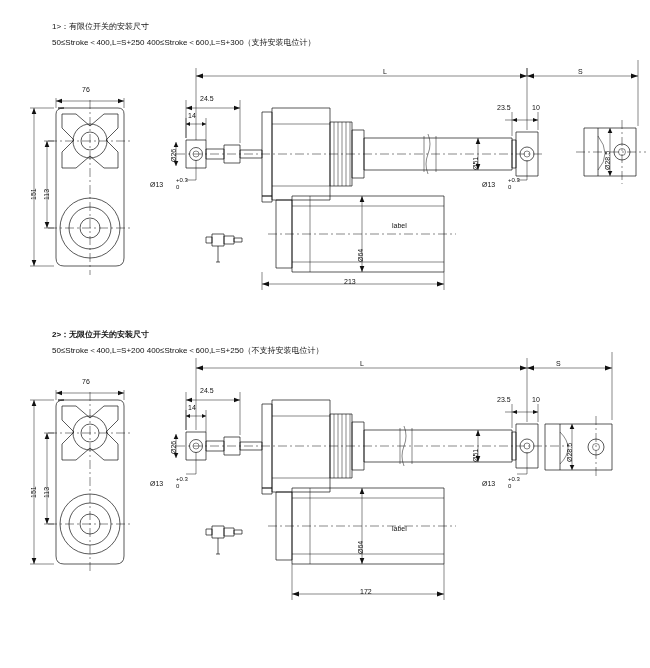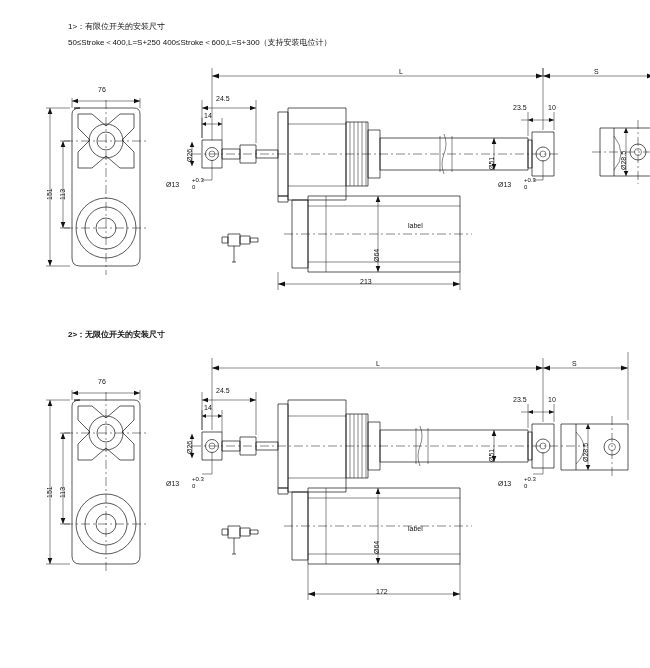--- a/index.html
+++ b/index.html
@@ -4,21 +4,21 @@
 <style>
   html,body{margin:0;padding:0;}
   body{
     width:650px;height:668px;
     background:#fff;
     font-family:"Liberation Sans", sans-serif;
     color:#1a1a1a;
     position:relative;
     overflow:hidden;
   }
-  .page{position:absolute;left:16px;top:0;width:594px;height:668px;}
+  .page{position:absolute;left:0;top:0;width:594px;height:668px;}
   .txt{position:absolute;white-space:nowrap;font-size:8px;line-height:1.25;color:#111;}
   .txt.sm{font-size:7px;}
   .txt.xs{font-size:6px;}
   .txt.note{font-size:8px;}
   .rot{transform-origin:0 0;}
   svg{position:absolute;left:0;top:0;}
   .ln{stroke:#111;stroke-width:0.7;fill:none;}
   .ln-thin{stroke:#111;stroke-width:0.5;fill:none;}
   .ln-dim{stroke:#111;stroke-width:0.5;fill:none;}
   .ln-center{stroke:#111;stroke-width:0.5;fill:none;stroke-dasharray:9 3 2 3;}
@@ -26,20 +26,21 @@
 </style>
 </head>
 <body>
 
 <div class="page">
 
   <div class="txt" style="left:52px;top:22px;">1&gt;：有限位开关的安装尺寸</div>
   <div class="txt" style="left:52px;top:38px;">50≤Stroke＜400,L=S+250   400≤Stroke＜600,L=S+300（支持安装电位计）</div>
 
   <div class="txt" style="left:52px;top:330px;font-weight:bold;">2&gt;：无限位开关的安装尺寸</div>
+  <div class="txt" style="left:52px;top:346px;">50≤Stroke＜400,L=S+200   400≤Stroke＜600,L=S+250（不支持安装电位计）</div>
 
 
   <svg width="650" height="668" viewBox="0 0 650 668">
 
     <g>
 
       <path class="ln" d="M58,108 L118,108 Q124,108 124,114 L124,258 Q124,266 116,266 L64,266 Q56,266 56,258 L56,114 Q56,108 64,108 Z"></path>
 
       <path class="ln" d="M62,114 L76,114 L90,126 L104,114 L118,114 L118,128 L106,140 L118,152 L118,168 L104,168 L90,156 L76,168 L62,168 L62,152 L74,140 L62,128 Z"></path>
 

